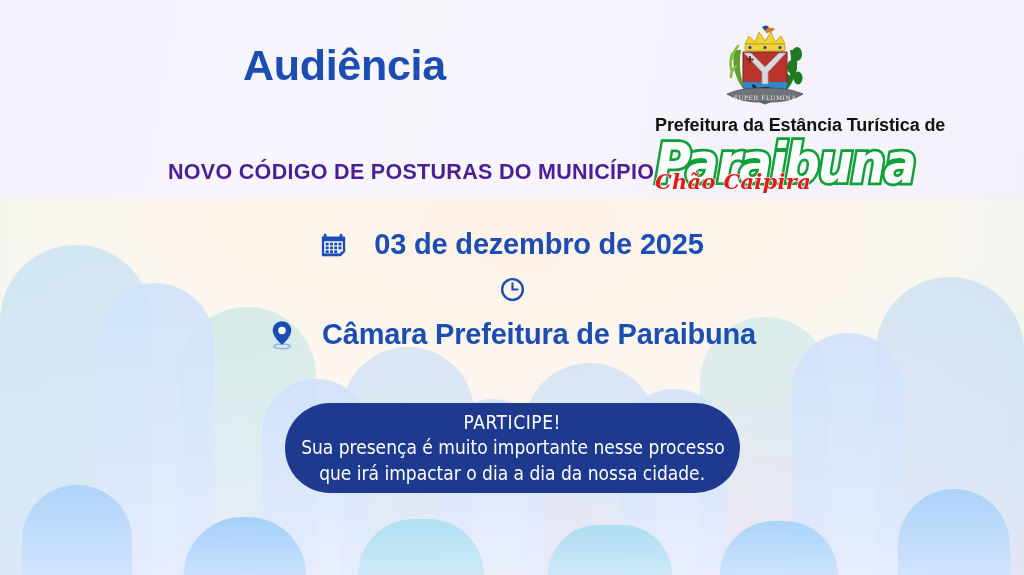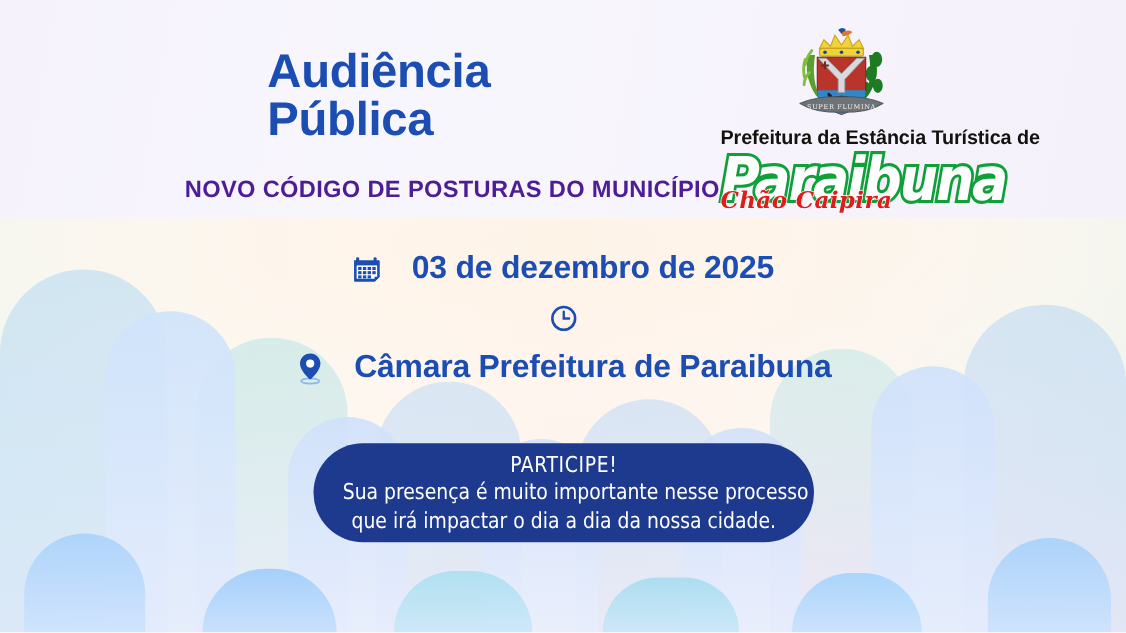--- a/index.html
+++ b/index.html
@@ -164,20 +164,21 @@
   
   .callout {
     position: absolute;
     left: 285px; top: 403px;
     width: 455px; height: 90px;
     background: #1e3a8f;
     border-radius: 45px;
     z-index: 7;
     display: flex;
     flex-direction: column;
+    align-items: center;
     justify-content: center;
     padding: 0 16px;
   }
   .callout-line {
     font-family: "DejaVu Sans Condensed", "DejaVu Sans", sans-serif;
     color: #ffffff;
     font-size: 20px;
     line-height: 1.26;
     text-align: center;
     white-space: nowrap;
@@ -226,21 +227,20 @@
           <stop offset="100%" stop-color="#0b3f9e"></stop>
         </linearGradient>
       </defs>
       <path d="M18 6 L30 6 Q30 26 48 34 Q30 42 30 68 L18 68 Z" fill="url(#agv)"></path>
       <rect x="1" y="26" width="53" height="17" fill="url(#agh)"></rect>
     </svg>
   </div>
 
   <div class="title-block">
     <div class="title-line">Audiência</div>
-    <div class="title-line">Pública</div>
   </div>
   <div class="subtitle">NOVO CÓDIGO DE POSTURAS DO MUNICÍPIO</div>
 
   <div class="city-logo">
 
     <div class="crest-wrap">
       <svg viewBox="0 0 104 92" width="104" height="92" aria-hidden="true">
 
         <path d="M49 5 q4 -3 7 0 q-1 3 -4 4 z" fill="#1f4f96"></path>
         <path d="M52 8 q5 -4 10 -1 q-4 4 -9 4 z" fill="#e0762a"></path>

